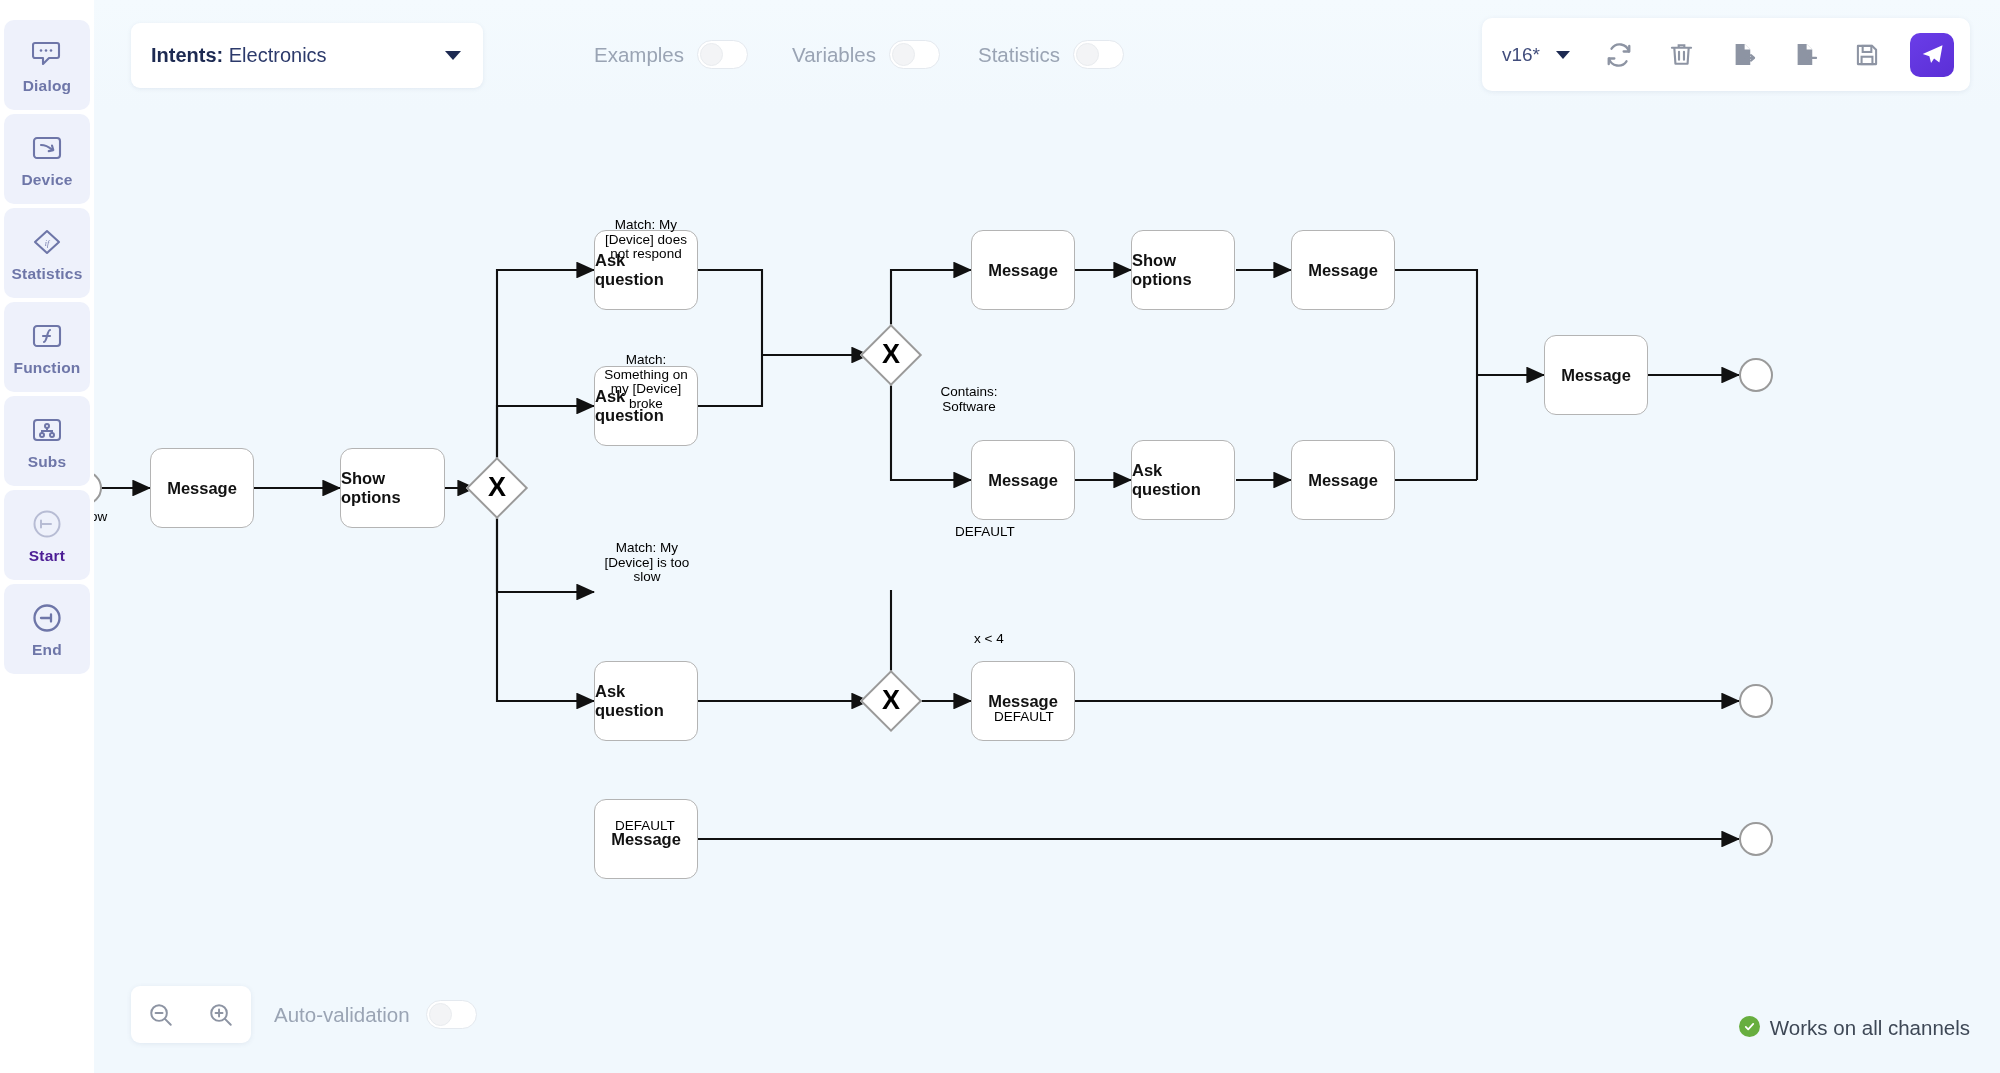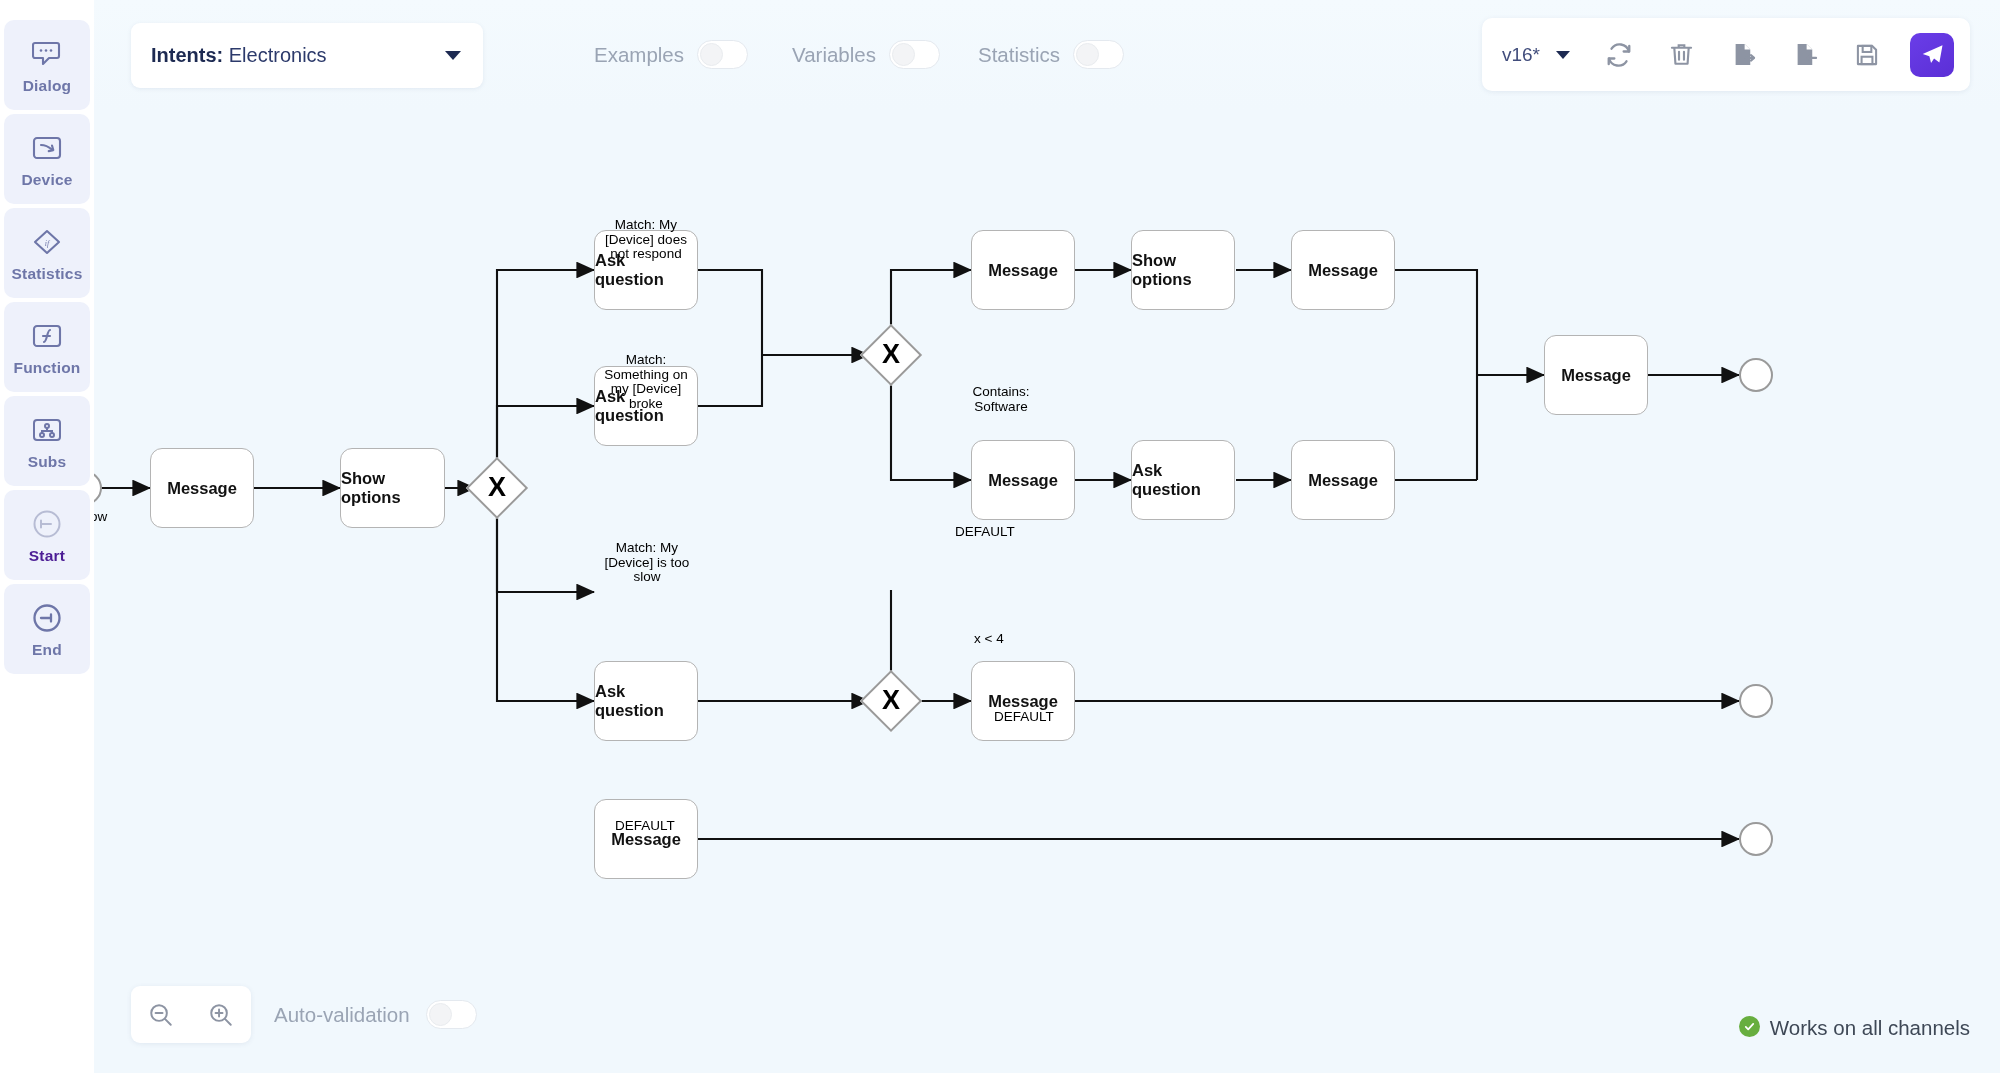--- a/index.html
+++ b/index.html
@@ -440,21 +440,21 @@
 [Device] does
 not respond</div>
     <div class="edge-label" style="left:500px; top:245px; width:106px; transform:translate(-1px,-2px);">Match:
 Something on
 my [Device]
 broke</div>
     <div class="edge-label" style="left:500px; top:433px; width:108px; transform:translate(-1px,-2px);">Match: My
 [Device] is too
 slow</div>
     <div class="edge-label left" style="left:521px; top:709px;">DEFAULT</div>
-    <div class="edge-label" style="left:857px; top:275px; width:100px;">Contains:
+    <div class="edge-label" style="left:825px; top:275px; width:100px;">Contains:
 Software</div>
     <div class="edge-label left" style="left:861px; top:415px;">DEFAULT</div>
     <div class="edge-label left" style="left:880px; top:522px;">x &lt; 4</div>
     <div class="edge-label left" style="left:900px; top:600px;">DEFAULT</div>
   </div>
 
   <div id="zoom-box">
     <span class="zbtn">
       <svg width="26" height="26" viewBox="0 0 24 24" fill="none" stroke="#8d94a3" stroke-width="1.8">
         <circle cx="10.2" cy="10.2" r="7.2"></circle>

